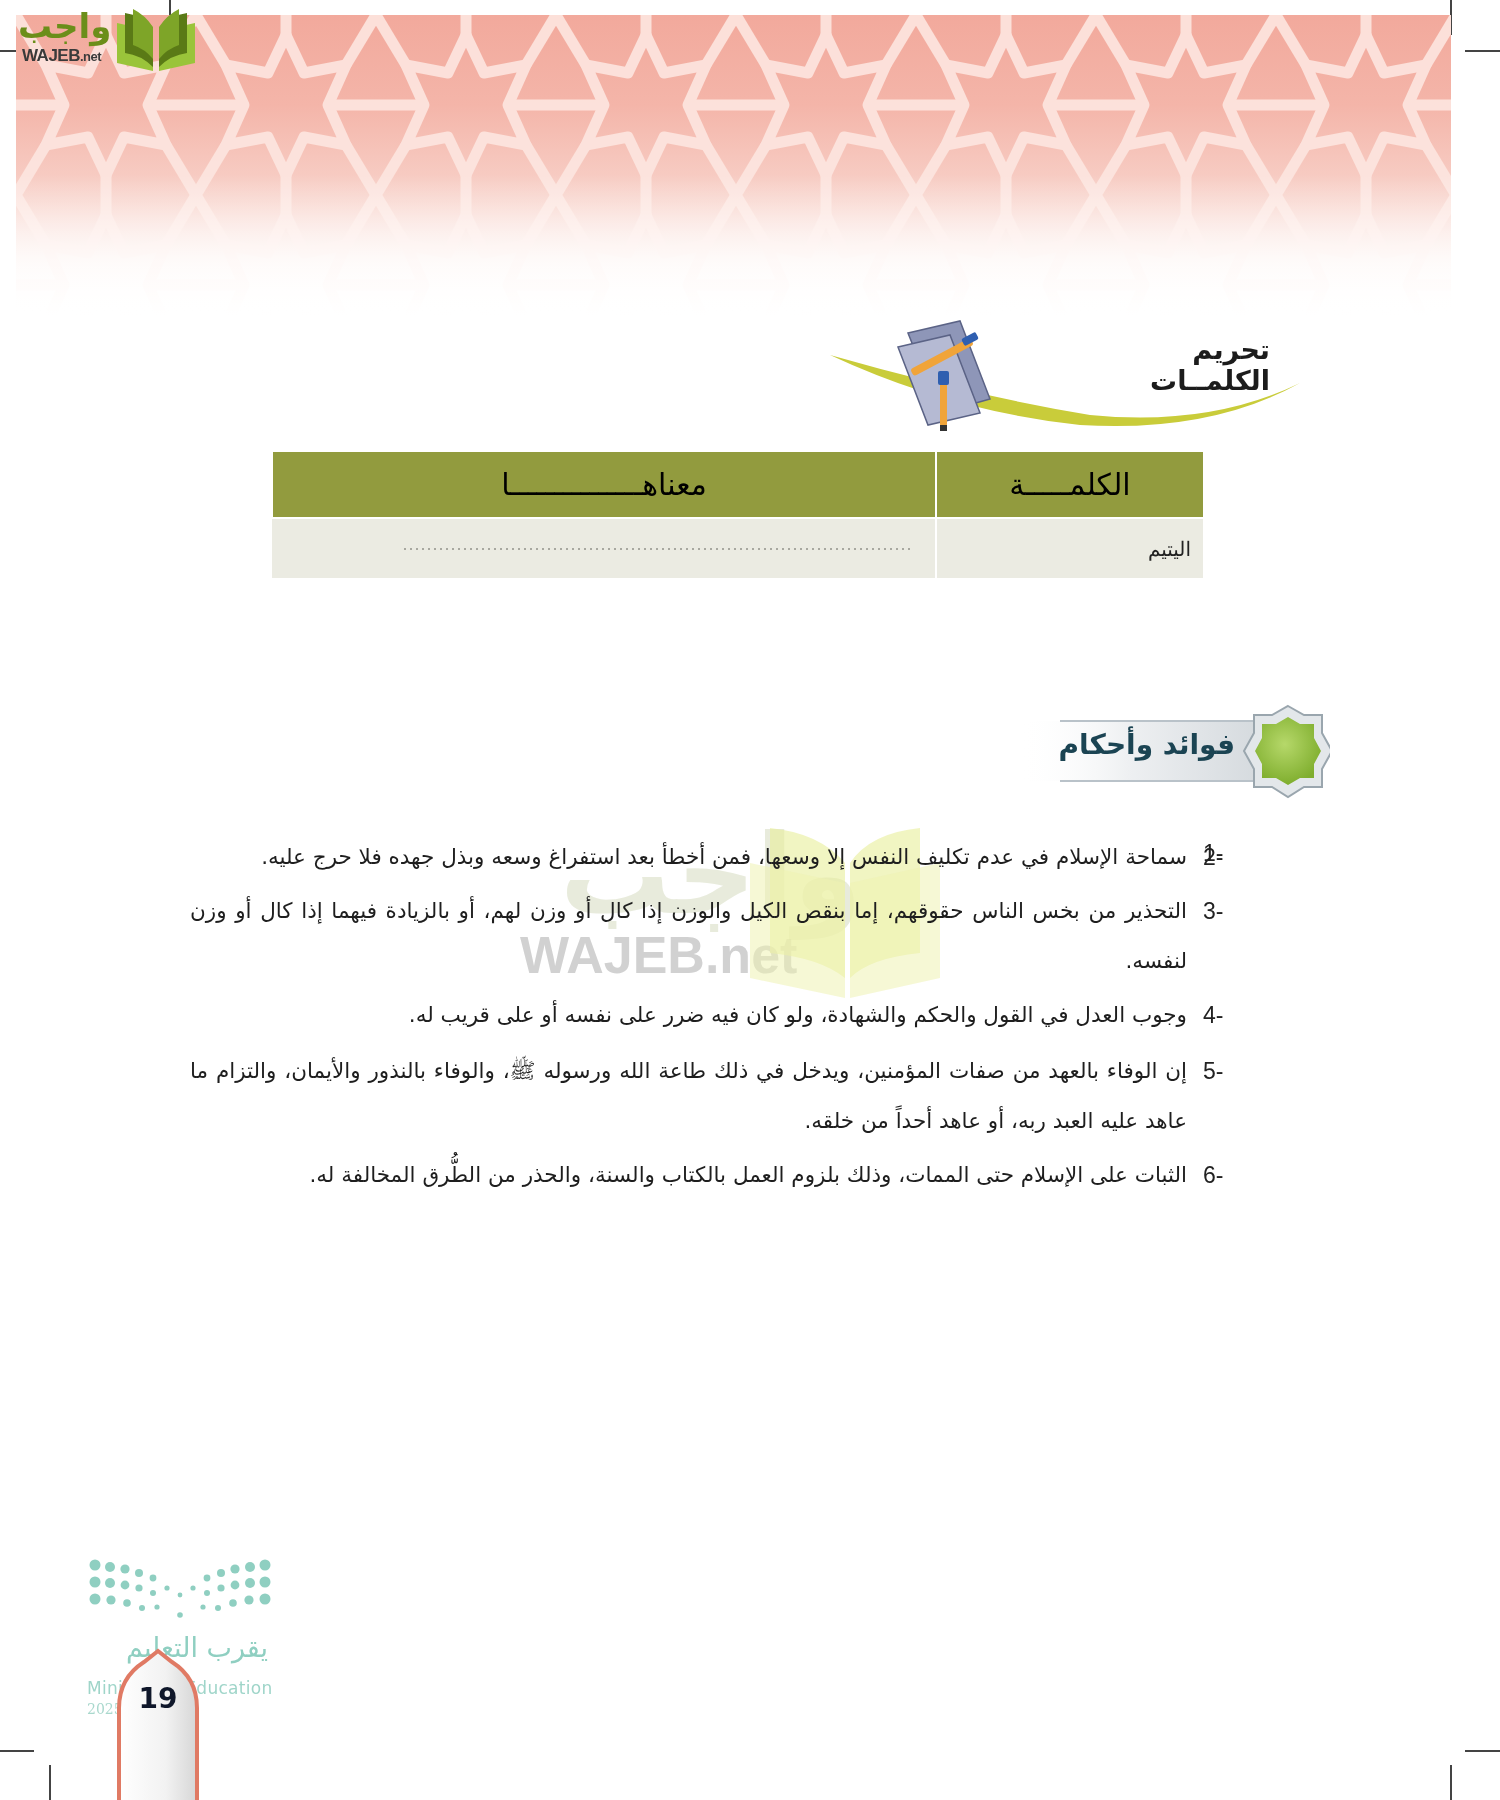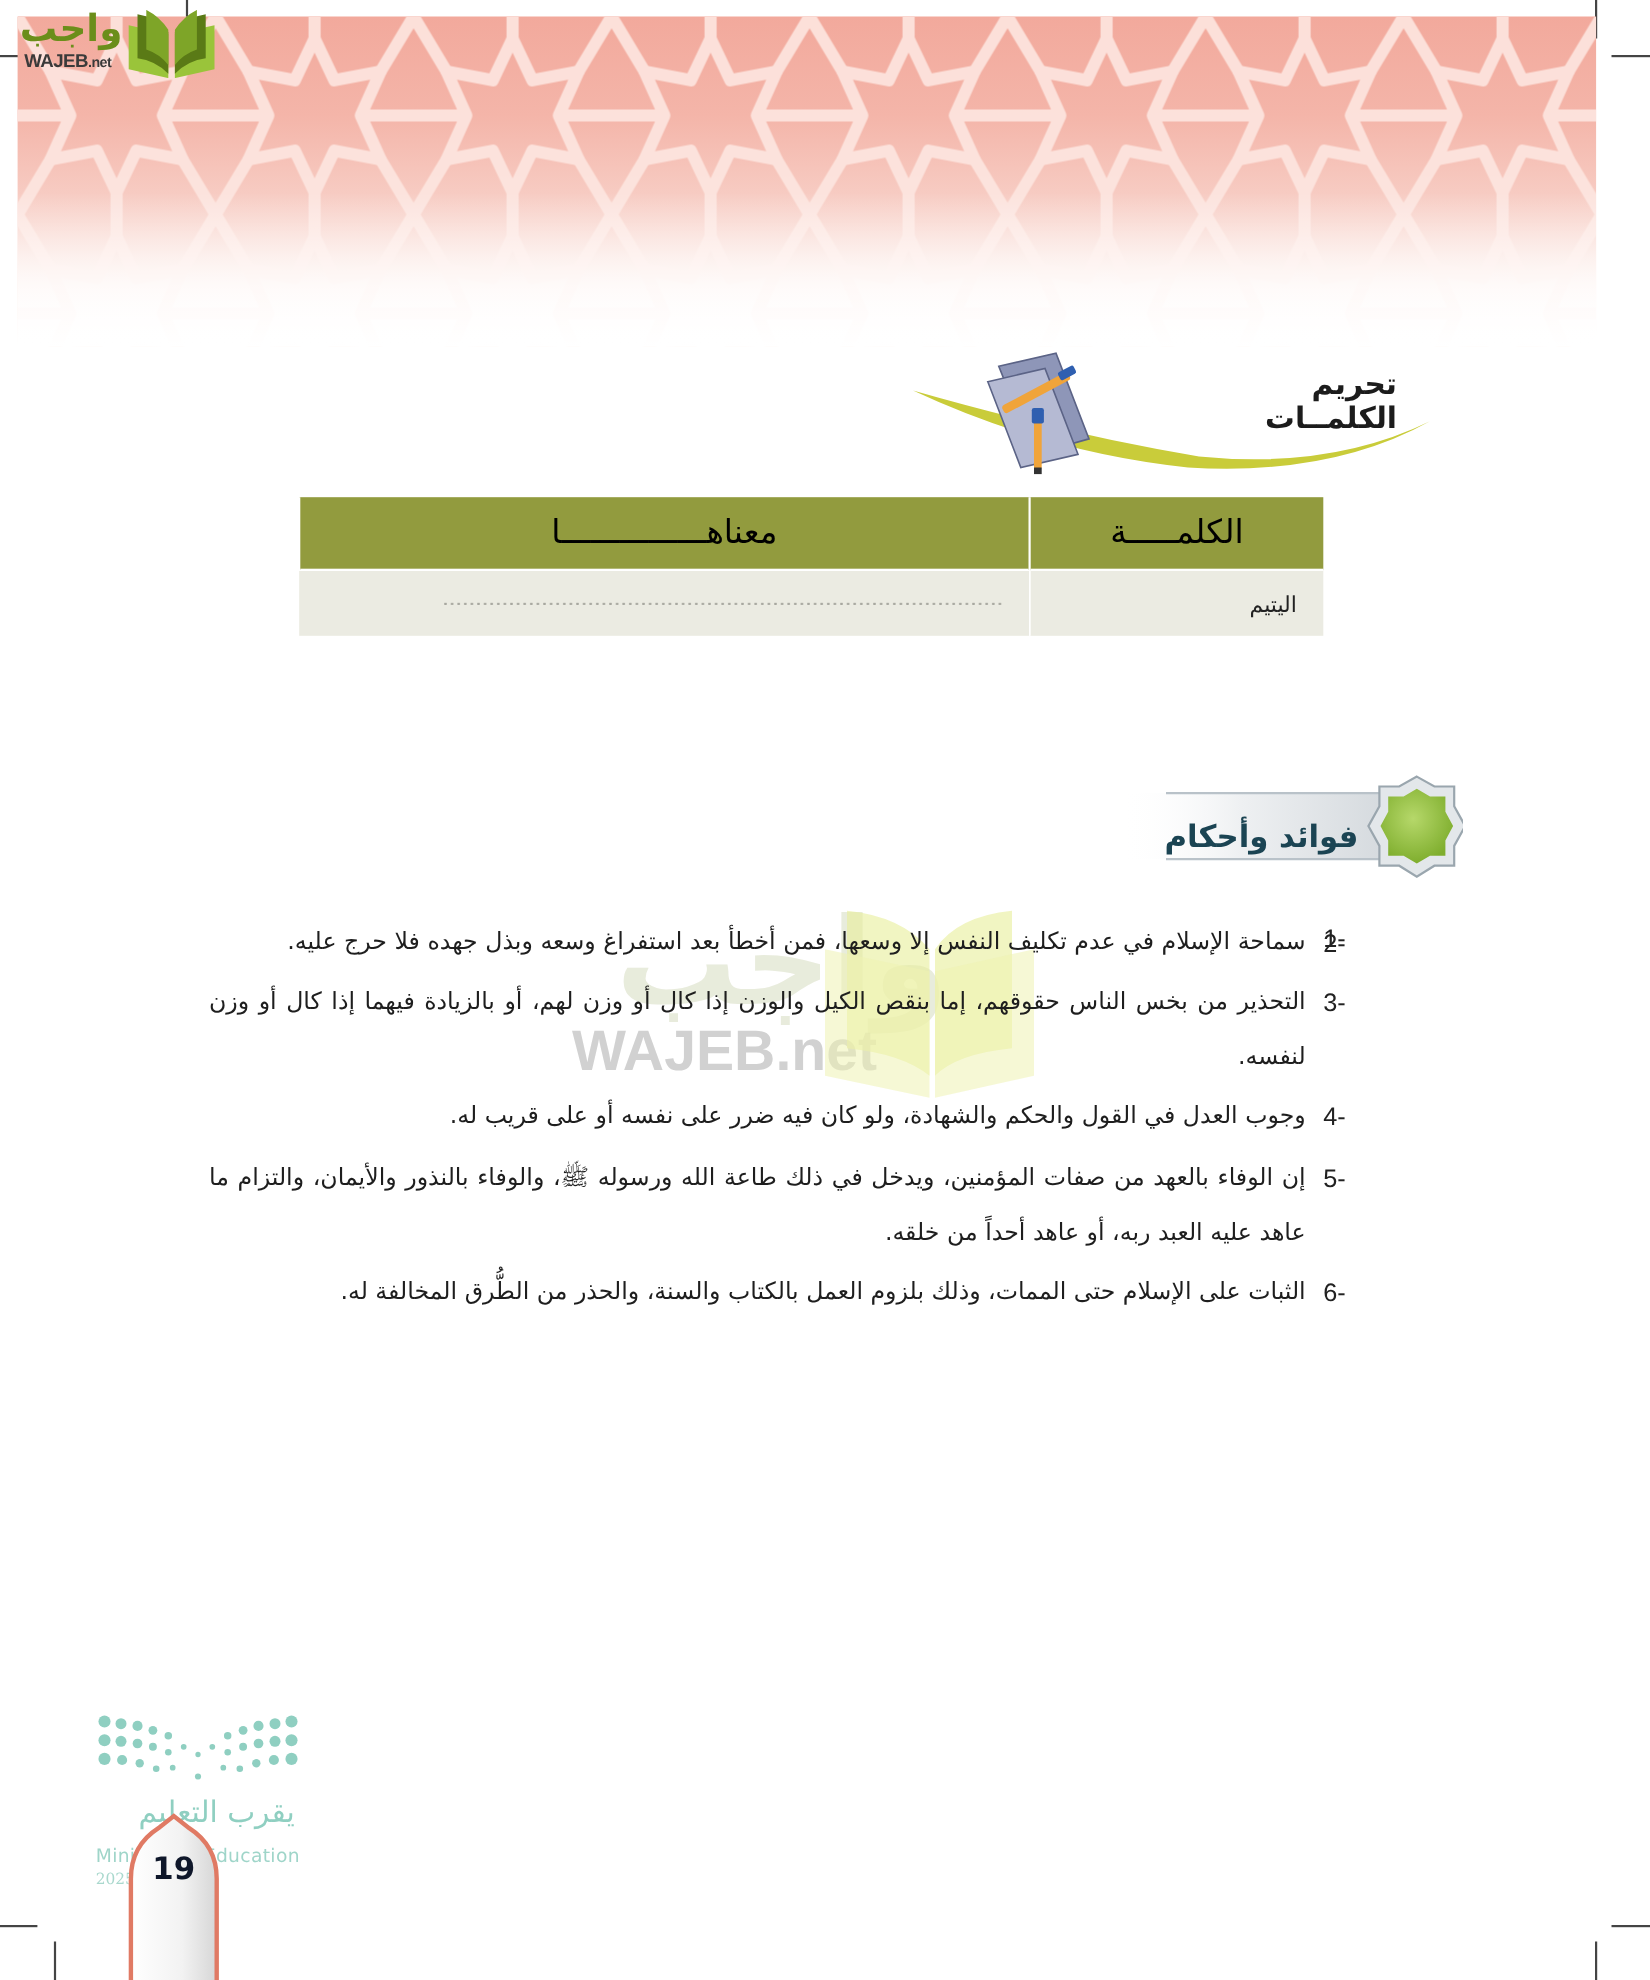--- a/index.html
+++ b/index.html
@@ -44,33 +44,33 @@
       background: #929b3e; color: #000000; height: 66px;
       font-family: "DejaVu Sans", sans-serif; font-weight: normal; font-size: 30px;
       border-left: 2px solid #ffffff;
     }
     .vocab-table th.col-word { width: 267px; text-align: center; }
     .vocab-table th.col-meaning { text-align: center; letter-spacing: 2px; }
     .vocab-table td {
       background: #ebebe2; height: 60px; border-top: 2px solid #ffffff;
       font-family: "DejaVu Serif", serif; font-size: 20px; color: #222;
     }
-    .vocab-table td.word { text-align: right; padding-right: 24px; border-left: 2px solid #ffffff; }
+    .vocab-table td.word { text-align: right; padding-right: 12px; border-left: 2px solid #ffffff; }
     .vocab-table td.meaning { position: relative; }
     .dots {
       position: absolute; right: 22px; left: 130px; top: 29px; height: 2px;
       background-image: radial-gradient(circle, #a8a8a0 1px, transparent 1.3px);
       background-size: 6px 2px; background-repeat: repeat-x;
     }
 
     
     .sec2-badge { position: absolute; left: 1020px; top: 703px; }
     .sec2-title {
       position: absolute; left: 1010px; top: 728px; width: 225px; text-align: right;
-      font-family: "DejaVu Sans", sans-serif; font-weight: bold; font-size: 28px; color: #1b4453; direction: rtl; margin-top: 16px;
+      font-family: "DejaVu Sans", sans-serif; font-weight: bold; font-size: 28px; color: #1b4453; direction: rtl;
     }
 
     
     .watermark { position: absolute; left: 500px; top: 808px; opacity: 1; }
 
     
     .benefits {
       position: absolute; left: 190px; top: 828px; width: 1065px;
       direction: rtl; list-style: none;
     }

